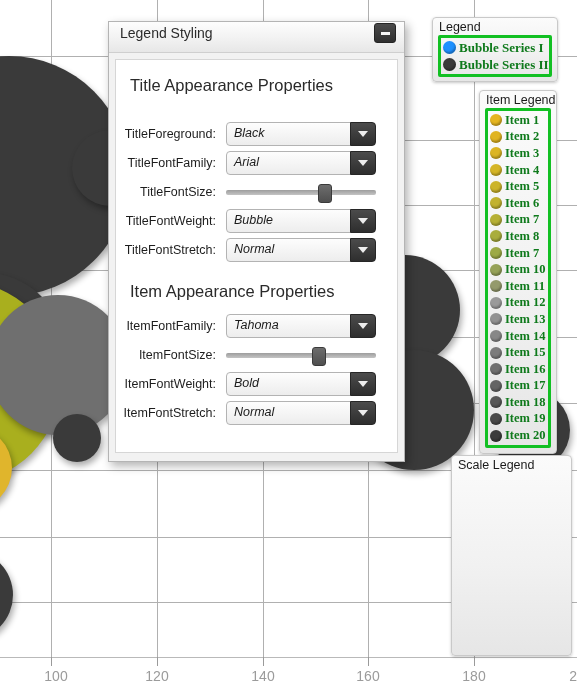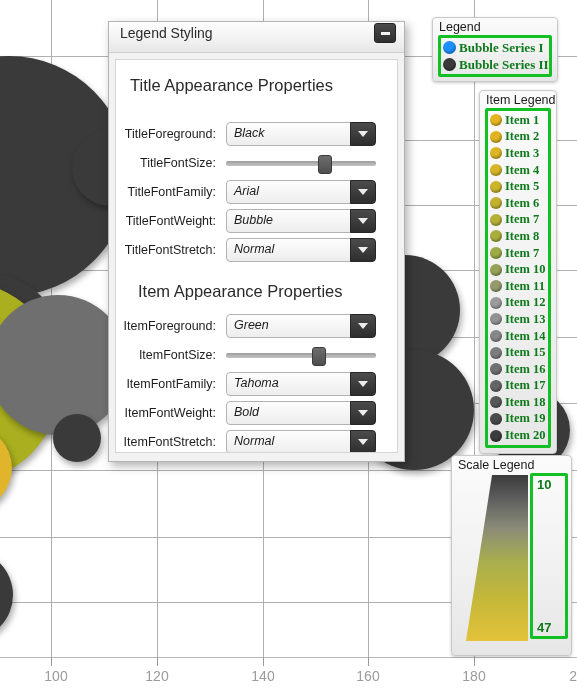--- a/index.html
+++ b/index.html
@@ -294,27 +294,20 @@
       </div>
       <div class="lgitem">
         <span class="dot" style="background: rgb(60, 60, 60); box-shadow: rgba(0, 0, 0, 0.28) -1px -2px 2px inset;"></span>
         <span class="lbl">Item 20</span>
       </div>
     </div>
 </div>
 
 <div class="lgbox" id="scale-legend" style="left:451px;top:455px;width:121px;height:201px;">
   <div class="lgtitle">Scale Legend</div>
-  <div class="sl-body">
-    <div class="sl-tri"></div>
-    <div class="sl-scale">
-      <div class="sl-val sl-max">10</div>
-      <div class="sl-val sl-min">47</div>
-    </div>
-  </div>
 </div>
 
 <div id="dialog">
   <div class="titlebar">
     <div class="title">Legend Styling</div>
     <div class="minbtn">
         <i></i>
       </div>
   </div>
   <div class="body" id="dialog-body">
@@ -322,80 +315,71 @@
       <div class="field-row">
         <div class="field-label">TitleForeground:</div>
         <div class="combo">
           <span class="val">Black</span>
           <span class="arrowbtn">
             <i></i>
           </span>
         </div>
       </div>
       <div class="field-row">
+        <div class="field-label">TitleFontFamily:</div>
+        <div class="combo">
+          <span class="val">Arial</span>
+          <span class="arrowbtn">
+            <i></i>
+          </span>
+        </div>
+      </div>
+      <div class="field-row">
         <div class="field-label">TitleFontSize:</div>
         <div class="slider">
           <div class="track"></div>
           <div class="thumb" style="left: 66%;"></div>
         </div>
       </div>
       <div class="field-row">
-        <div class="field-label">TitleFontFamily:</div>
-        <div class="combo">
-          <span class="val">Arial</span>
-          <span class="arrowbtn">
-            <i></i>
-          </span>
-        </div>
-      </div>
-      <div class="field-row">
         <div class="field-label">TitleFontWeight:</div>
         <div class="combo">
           <span class="val">Bubble</span>
           <span class="arrowbtn">
             <i></i>
           </span>
         </div>
       </div>
       <div class="field-row">
         <div class="field-label">TitleFontStretch:</div>
         <div class="combo">
           <span class="val">Normal</span>
           <span class="arrowbtn">
             <i></i>
           </span>
         </div>
       </div>
-      <div class="section-head" style="margin: 18px 0px 10px 22px;">Item Appearance Properties</div>
-      <div class="field-row">
-        <div class="field-label">ItemForeground:</div>
-        <div class="combo">
-          <span class="val">Green</span>
+      <div class="section-head" style="margin: 18px 0px 10px 14px;">Item Appearance Properties</div>
+      <div class="field-row">
+        <div class="field-label">ItemFontFamily:</div>
+        <div class="combo">
+          <span class="val">Tahoma</span>
           <span class="arrowbtn">
             <i></i>
           </span>
         </div>
       </div>
       <div class="field-row">
         <div class="field-label">ItemFontSize:</div>
         <div class="slider">
           <div class="track"></div>
           <div class="thumb" style="left: 62%;"></div>
         </div>
       </div>
       <div class="field-row">
-        <div class="field-label">ItemFontFamily:</div>
-        <div class="combo">
-          <span class="val">Tahoma</span>
-          <span class="arrowbtn">
-            <i></i>
-          </span>
-        </div>
-      </div>
-      <div class="field-row">
         <div class="field-label">ItemFontWeight:</div>
         <div class="combo">
           <span class="val">Bold</span>
           <span class="arrowbtn">
             <i></i>
           </span>
         </div>
       </div>
       <div class="field-row">
         <div class="field-label">ItemFontStretch:</div>

